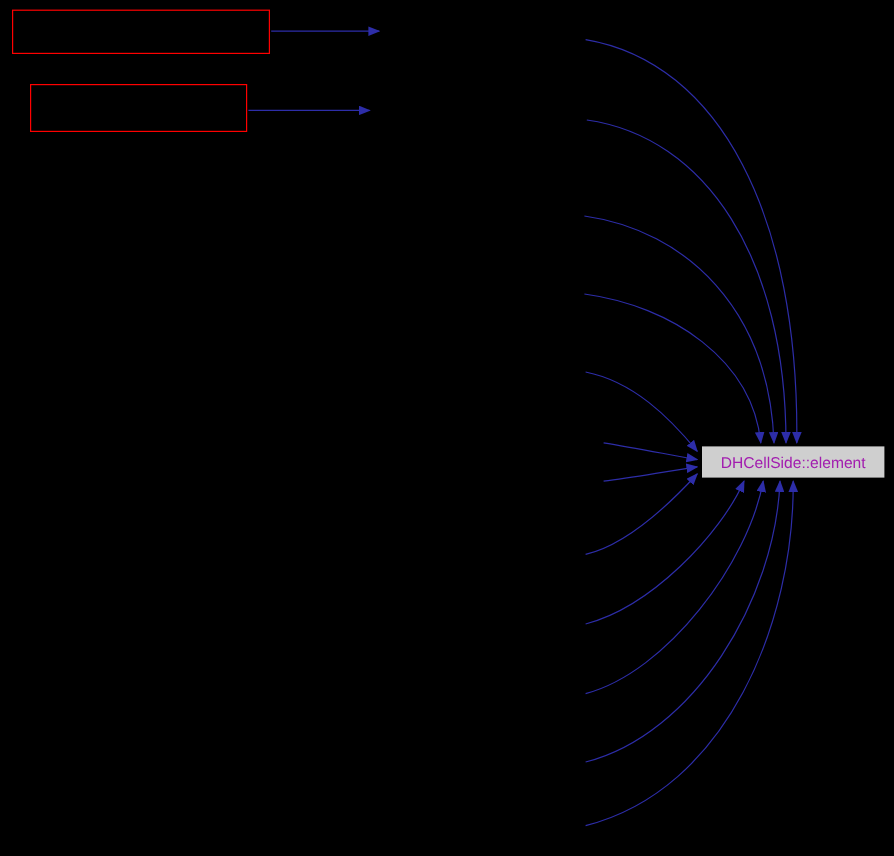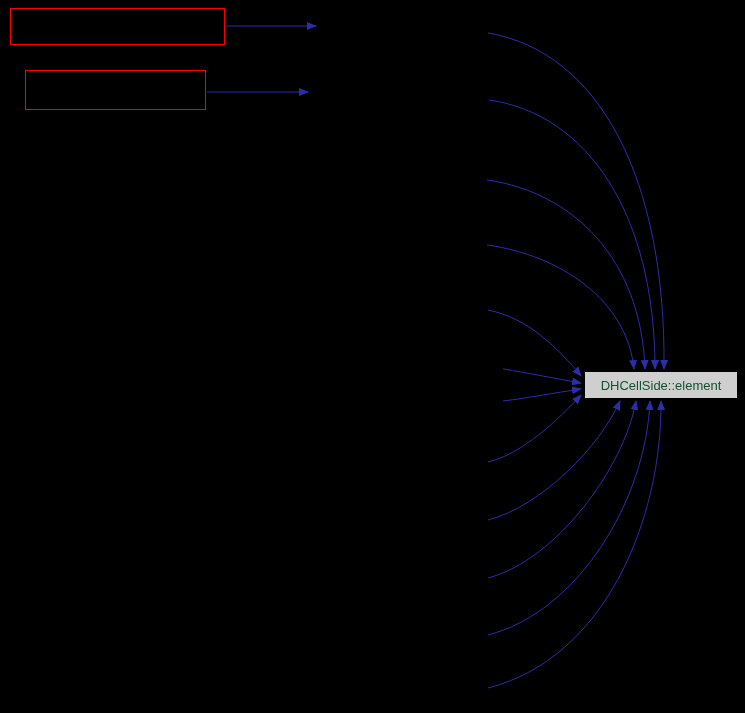--- a/index.html
+++ b/index.html
@@ -73,17 +73,17 @@
         <path d="M488,578 C556,560 624,468 636,401" fill="none" stroke="#2d2da8" stroke-width="1" marker-end="url(#arrowhead)"></path>
         <path d="M488,635 C578,612 646,500 650,401" fill="none" stroke="#2d2da8" stroke-width="1" marker-end="url(#arrowhead)"></path>
         <path d="M488,688 C606,658 662,518 661,401" fill="none" stroke="#2d2da8" stroke-width="1" marker-end="url(#arrowhead)"></path>
       </g>
   </svg>
 
   <div class="caller-box" id="caller-box-1" style="border-color: rgb(255, 0, 0);"></div>
 
   <div class="caller-box" id="caller-box-2" style="border-color: rgb(255, 0, 0);"></div>
 
-  <div class="target-node" style="background: rgb(207, 207, 207); color: #14532d;">
+  <div class="target-node" style="background: rgb(207, 207, 207); color: #a21caf;">
     <span>DHCellSide::element</span>
   </div>
 
 </div>
 
 </body></html>

